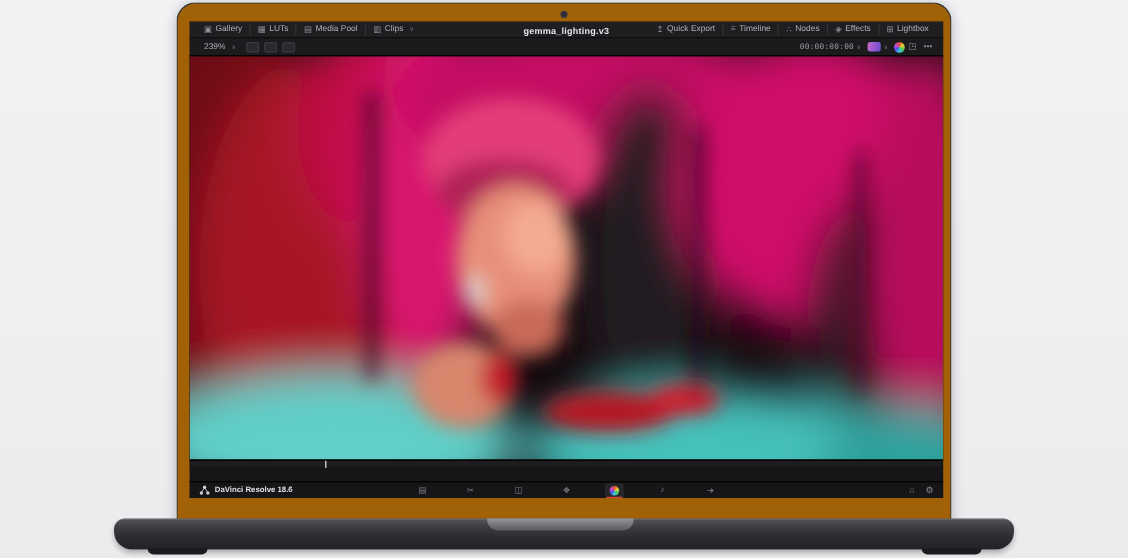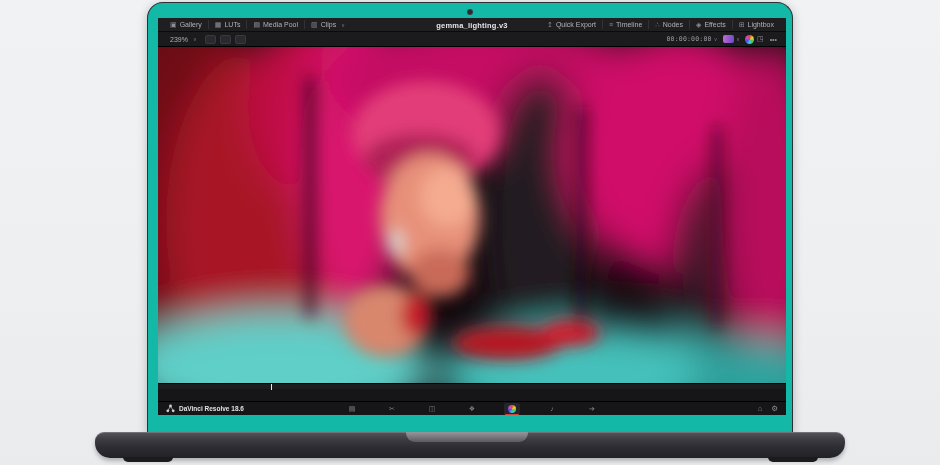--- a/index.html
+++ b/index.html
@@ -7,21 +7,21 @@
   body {
     font-family:"Liberation Sans", sans-serif;
     background:linear-gradient(180deg,#f1f2f4 0%,#edeff1 60%,#e9ebed 100%);
     position:relative; overflow:hidden;
   }
   .stage { position:absolute; inset:0; }
 
   
   .screen-shell {
     position:absolute; left:147px; top:2px; width:646px; height:431px;
-    background:#14b8a6; border:1px solid #303034;
+    background:#a16207; border:1px solid #303034;
     border-bottom:none; border-radius:16px 16px 0 0;
     box-shadow:0 2px 10px rgba(20,20,25,.25);
   }
   .camera-dot {
     position:absolute; left:50%; top:7px; width:4px; height:4px; margin-left:-2px;
     border-radius:50%; background:#2a2a30; box-shadow:0 0 0 1px #3a3a40;
   }
   .base {
     position:absolute; left:95px; top:432px; width:750px; height:26px;
     background:linear-gradient(180deg,#55555b 0%,#3c3c42 28%,#2e2e34 55%,#212126 100%);

